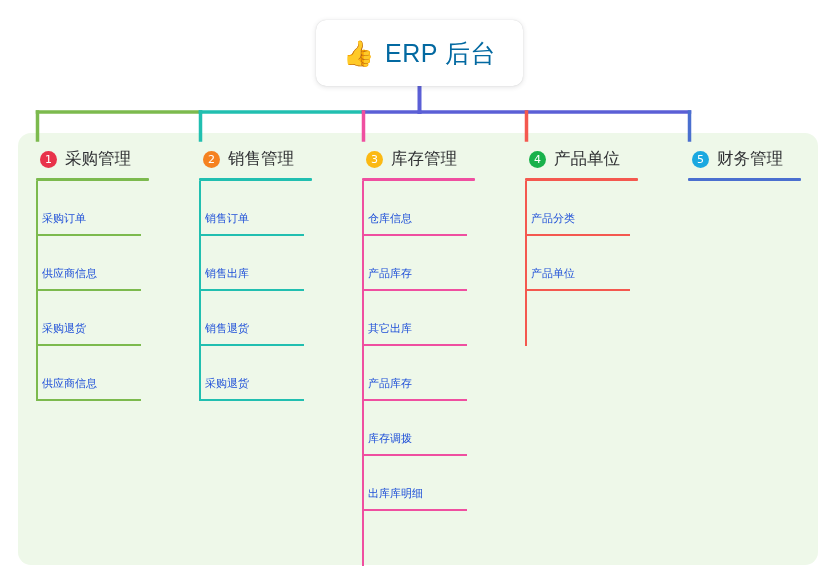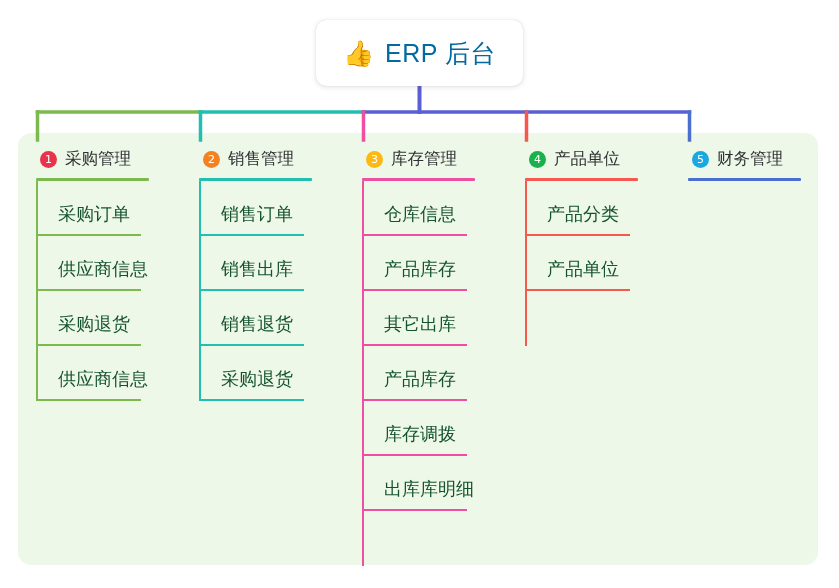--- a/index.html
+++ b/index.html
@@ -117,24 +117,24 @@
     top: 0;
     width: 2px;
   }
   .leaf {
     position: relative;
     height: 55px;
     box-sizing: border-box;
   }
   .leaf-text {
     position: absolute;
-    left: 22px;
+    left: 6px;
     bottom: 10px;
-    font-size: 18px;
-    color: #14532d;
+    font-size: 11px;
+    color: #1d4ed8;
     white-space: nowrap;
   }
   .leaf-rule {
     position: absolute;
     left: 0;
     bottom: 0;
     height: 2px;
   }
 </style>
 </head>

